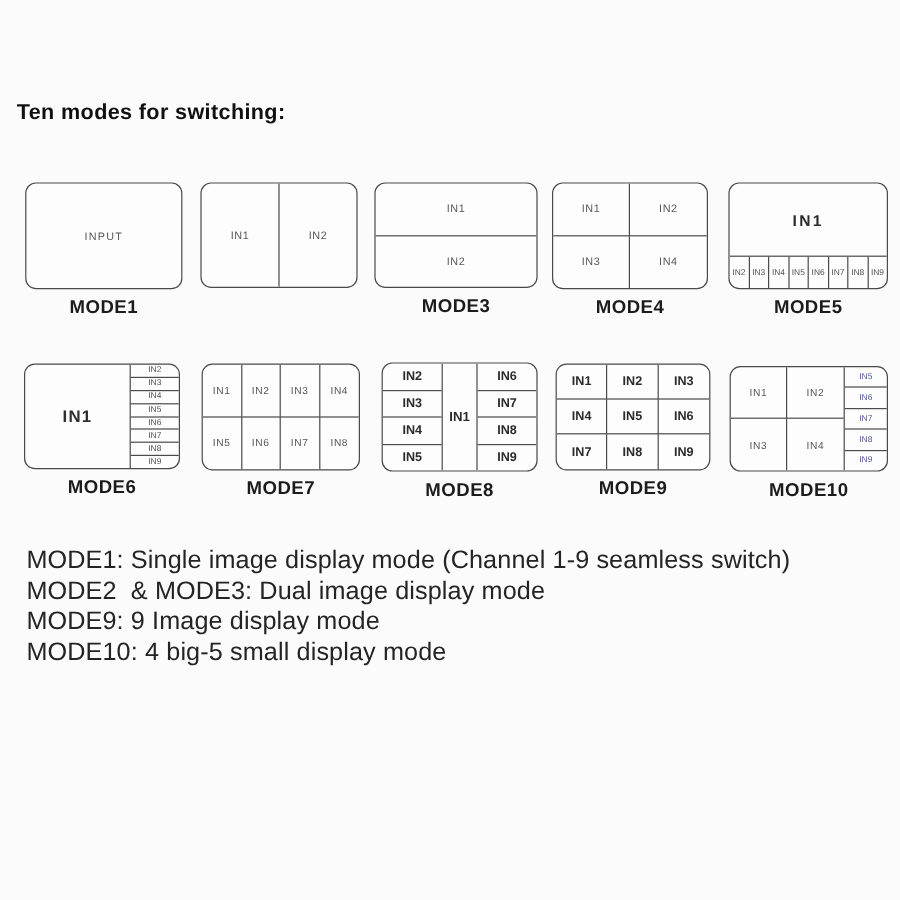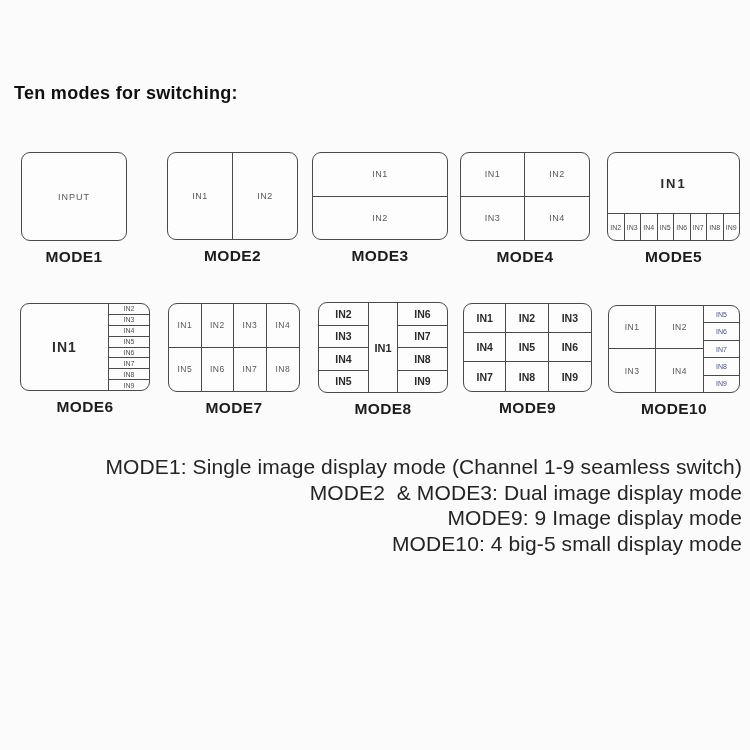--- a/index.html
+++ b/index.html
@@ -26,21 +26,21 @@
   }
   .mode-label{
     text-align:center;margin-top:7px;font-weight:bold;
     font-size:15.5px;color:var(--ink);letter-spacing:.4px;
   }
   .cell{
     display:flex;align-items:center;justify-content:center;
     box-sizing:border-box;font-size:9px;color:var(--cell-ink);letter-spacing:.5px;
   }
   
-  .m1{left:21px;top:152px;width:106px;}
+  .m1{left:21px;top:152px;width:131px;}
   .m1 .box{height:89px;display:flex;align-items:center;justify-content:center;}
   .m1 .inlabel{font-size:9px;color:var(--cell-ink);letter-spacing:1px;}
   
   .m2{left:167px;top:152px;width:131px;}
   .m2 .box{height:88px;display:flex;}
   .m2 .cell{flex:1;}
   .m2 .cell:first-child{border-right:1.3px solid var(--line);}
   
   .m3{left:312px;top:152px;width:136px;}
   .m3 .box{height:88px;display:flex;flex-direction:column;}
@@ -104,21 +104,21 @@
   .m10 .quad{flex:1;display:grid;grid-template-columns:1fr 1fr;grid-template-rows:1fr 1fr;}
   .m10 .quad .cell{font-size:8.5px;}
   .m10 .quad .cell:nth-child(1){border-right:1.3px solid var(--line);border-bottom:1.3px solid var(--line);}
   .m10 .quad .cell:nth-child(2){border-bottom:1.3px solid var(--line);}
   .m10 .quad .cell:nth-child(3){border-right:1.3px solid var(--line);}
   .m10 .side-col{width:35px;border-left:1.3px solid var(--line);display:flex;flex-direction:column;}
   .m10 .scell{flex:1;display:flex;align-items:center;justify-content:center;
     font-size:7px;color:var(--blue-ink);}
   .m10 .scell + .scell{border-top:1.2px solid var(--line);}
   
-  .desc{position:absolute;left:22px;top:454px;width:720px;text-align:right;}
+  .desc{position:absolute;left:22px;top:454px;width:720px;}
   .desc-line{
     font-size:21px;color:#242424;line-height:25.7px;
     white-space:pre-wrap;letter-spacing:.1px;
   }
 </style>
 </head>
 <body>
 
 <div class="page">
 
@@ -129,21 +129,20 @@
       <span class="inlabel">INPUT</span>
     </div>
     <div class="mode-label">MODE1</div>
   </div>
 
   <div class="mode m2">
     <div class="box">
       <div class="cell">IN1</div>
       <div class="cell">IN2</div>
     </div>
-    <div class="mode-label">MODE2</div>
   </div>
 
   <div class="mode m3">
     <div class="box">
       <div class="cell">IN1</div>
       <div class="cell">IN2</div>
     </div>
     <div class="mode-label">MODE3</div>
   </div>
 

